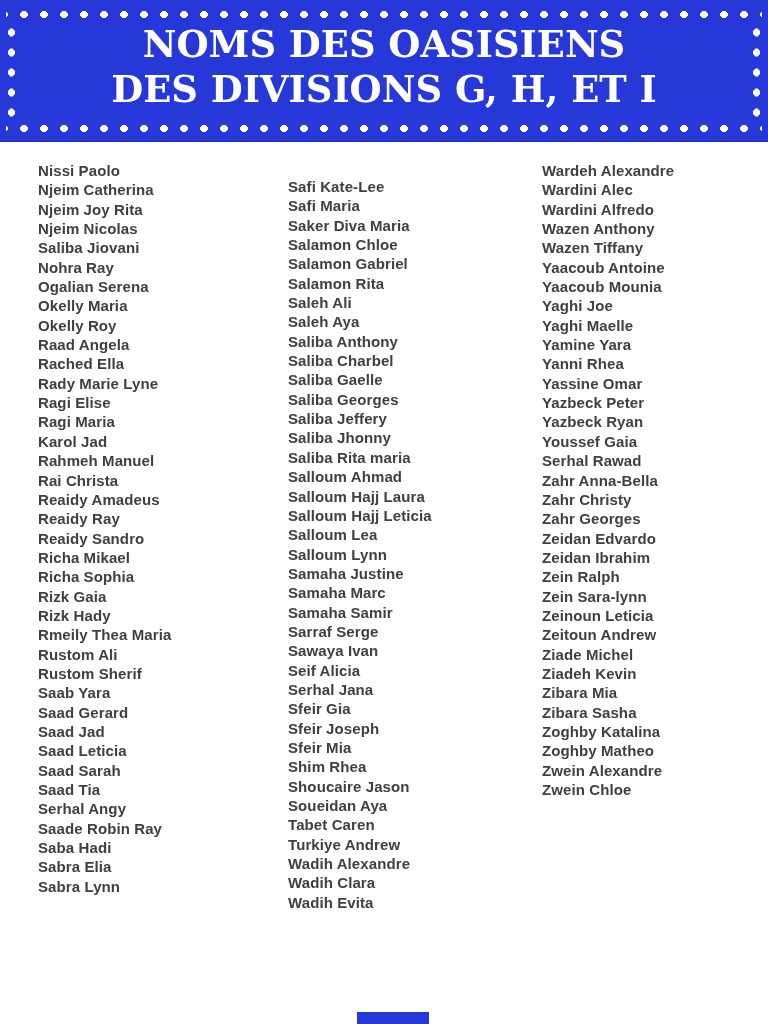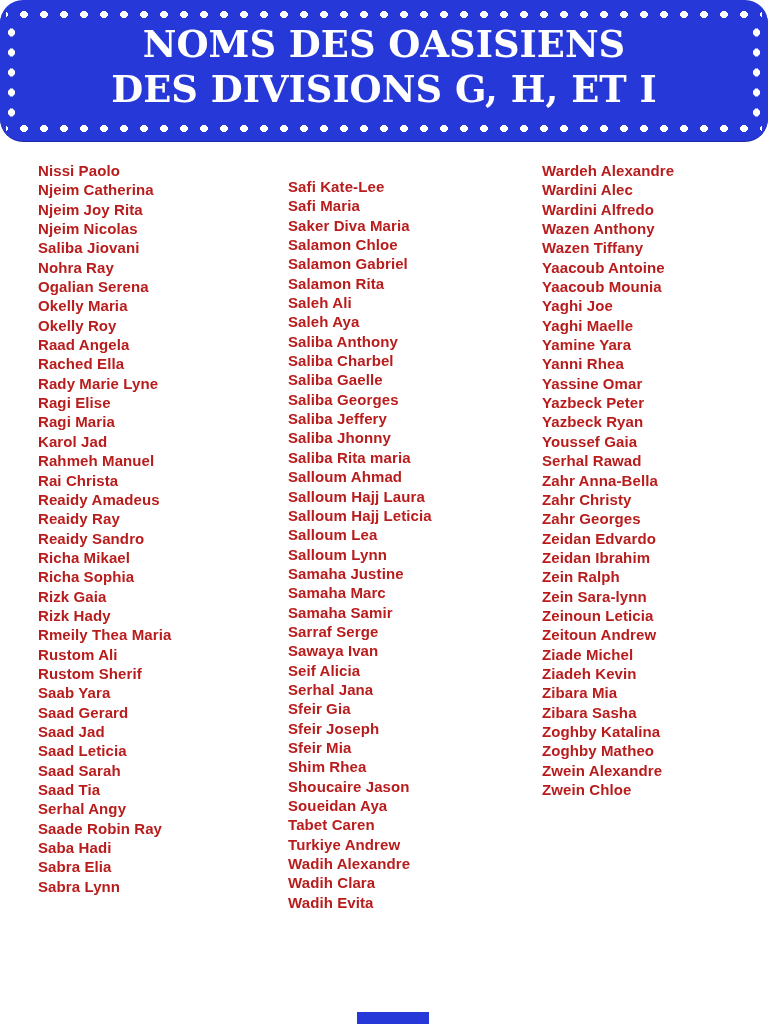--- a/index.html
+++ b/index.html
@@ -46,42 +46,42 @@
     font-weight:700;
     font-size:38px;line-height:45px;
     letter-spacing:0px;
     transform:scaleX(0.97);
     white-space:nowrap;
   }
 
   
   .col{
     position:absolute;top:161px;
-    color:#b91c1c;
+    color:#404040;
     font-size:15px;font-weight:700;
     letter-spacing:0.1px;
     white-space:nowrap;
   }
   .col .name{line-height:19.35px;}
   .col-1{left:38px;}
   .col-2{left:288px;margin-top:16px;}
   .col-3{left:542px;}
 
   
   .footer-fragment{
     position:absolute;left:357px;top:1012px;width:72px;height:12px;
     background:#2638d8;
   }
 </style>
 </head>
 <body>
 
 <div class="page">
 
-  <header class="banner" style="background: rgb(38, 56, 216); border-radius: 23px;">
+  <header class="banner" style="background: rgb(38, 56, 216);">
     <div class="dots dots-top"></div>
     <div class="dots dots-bottom"></div>
     <div class="dots dots-left"></div>
     <div class="dots dots-right"></div>
     <div class="title">
       <div class="title-line">NOMS DES OASISIENS</div>
       <div class="title-line">DES DIVISIONS G, H, ET I</div>
     </div>
   </header>
 

